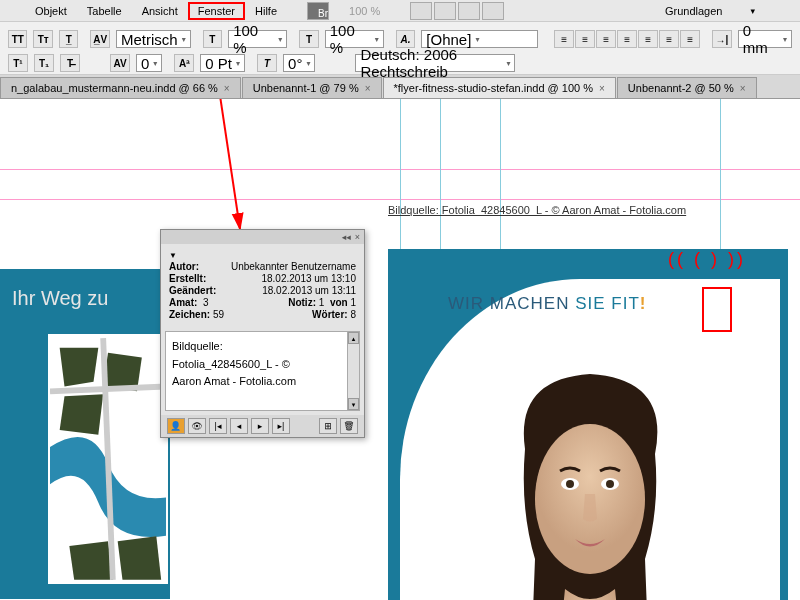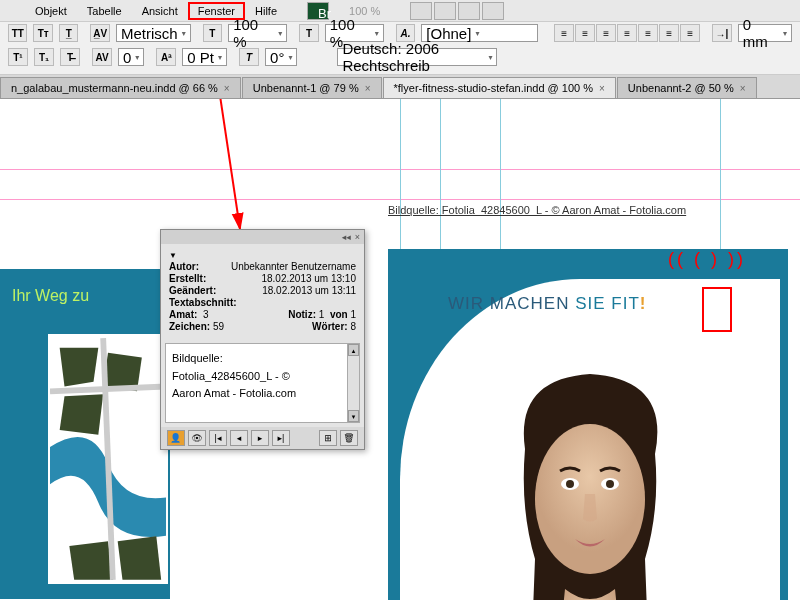--- a/index.html
+++ b/index.html
@@ -3,31 +3,31 @@
 <meta charset="utf-8">
 <style>
 *{margin:0;padding:0;box-sizing:border-box;font-family:Arial,sans-serif}
 body{background:#fff;width:800px;height:600px;overflow:hidden;position:relative}
 .menubar{background:#e8e8e8;height:22px;display:flex;align-items:center;padding:0 25px;font-size:11px;border-bottom:1px solid #ccc}
 .menubar span{padding:3px 10px;cursor:pointer}
 .menubar .highlighted{border:2px solid red;padding:1px 8px}
 .menubar .right{margin-left:auto;display:flex;align-items:center;gap:8px}
 .menubar .zoom{color:#999}
 .iconbtn{width:22px;height:18px;background:#ddd;border:1px solid #aaa;display:inline-block}
-.toolbar-row{display:flex;align-items:flex-start;gap:6px;height:24px}
+.toolbar-row{display:flex;align-items:flex-end;gap:6px;height:24px}
 .tbtn{width:20px;height:18px;background:#e8e8e8;border:1px solid #bbb;display:flex;align-items:center;justify-content:center;font-size:10px;font-weight:bold}
 .tsel{height:18px;background:#fff;border:1px solid #999;padding:0 4px;font-size:15px;display:flex;align-items:center;gap:4px}
 .tsel::after{content:"▾";font-size:8px;color:#666}
 .tabbar{background:#d8d8d8;height:24px;display:flex;align-items:flex-end;font-size:11px;border-bottom:1px solid #999}
 .tab{padding:4px 10px;background:#c8c8c8;border:1px solid #999;border-bottom:none;margin-right:1px;display:flex;align-items:center;gap:6px}
 .tab.active{background:#e8e8e8}
 .tab .close{color:#666;font-size:10px}
 .canvas{position:relative;height:510px;background:#fff}
 .leftdoc{position:absolute;left:0;top:170px;width:170px;height:330px;background:#1a7a9a}
-.leftdoc .title{color:#bef264;font-size:16px;font-weight:300;padding:18px 12px 10px}
+.leftdoc .title{color:#e5e5e5;font-size:20px;font-weight:300;padding:18px 12px 10px}
 .mapbox{position:absolute;left:48px;top:235px;width:120px;height:250px;background:#fff;border:2px solid #fff}
 .mapbox svg{width:100%;height:100%}
 .rightdoc{position:absolute;left:388px;top:150px;width:400px;height:440px;background:#1a7a9a}
 .rightdoc .inner{position:absolute;left:12px;top:30px;right:8px;bottom:0;background:#fff;border-top-left-radius:180px 200px}
 .rightdoc .headline{position:absolute;top:45px;left:60px;right:12px;font-size:17px;letter-spacing:1px;color:#2a5a7a;font-weight:400}
 .rightdoc .headline .bold{color:#1a7a9a;font-weight:normal}
 .rightdoc .headline .excl{color:#e8a030;font-weight:bold}
 .redbox-excl{position:absolute;border:2px solid red;width:30px;height:45px;left:702px;top:188px}
 .redmarks{position:absolute;left:668px;top:150px;color:red;font-size:18px;letter-spacing:3px}
 .caption{position:absolute;left:388px;top:105px;font-size:11px;text-decoration:underline;color:#333}
@@ -51,27 +51,31 @@
 </style>
 </head>
 <body>
 
 <div class="menubar">
   <span>Objekt</span>
   <span>Tabelle</span>
   <span>Ansicht</span>
   <span class="highlighted">Fenster</span>
   <span>Hilfe</span>
-  <span style="margin-left:10px"><span class="iconbtn" style="background:#14532d;color:#fff;text-align:center;font-size:13px;line-height:16px">Br</span></span>
+  <span style="margin-left:10px"><span class="iconbtn" style="background:#737373;color:#fff;text-align:center;font-size:10px;line-height:16px">Br</span></span>
   <span class="zoom">100 %</span>
   <span style="display:flex;gap:2px;margin-left:10px">
     <span class="iconbtn"></span>
     <span class="iconbtn"></span>
     <span class="iconbtn"></span>
     <span class="iconbtn"></span>
+  </span>
+  <span class="right">
+    <span>Grundlagen</span>
+    <span style="font-size:9px">▾</span>
   </span>
 </div>
 
 <div style="background:#f0f0f0;border-bottom:1px solid #ccc;padding:2px 8px">
 <div class="toolbar-row">
   <div class="tbtn">TT</div>
   <div class="tbtn">Tᴛ</div>
   <div class="tbtn">T̲</div>
   <div class="tbtn" style="margin-left:6px">A̲V</div>
   <div class="tsel">Metrisch</div>
@@ -90,21 +94,21 @@
     <div class="tbtn">≡</div>
     <div class="tbtn">≡</div>
   </div>
   <div class="tbtn" style="margin-left:6px">→|</div>
   <div class="tsel">0 mm</div>
 </div>
 <div class="toolbar-row">
   <div class="tbtn">T¹</div>
   <div class="tbtn">T₁</div>
   <div class="tbtn">T̶</div>
-  <div class="tbtn" style="margin-left:6px">AV</div>
+  <div class="tbtn" style="margin-left:24px">AV</div>
   <div class="tsel">0</div>
   <div class="tbtn" style="margin-left:6px">Aª</div>
   <div class="tsel">0 Pt</div>
   <div class="tbtn" style="margin-left:6px;font-style:italic">T</div>
   <div class="tsel">0°</div>
   <div class="tsel" style="width:160px;margin-left:34px">Deutsch: 2006 Rechtschreib</div>
 </div>
 </div>
 
 <div class="tabbar">
@@ -207,23 +211,20 @@
         </div>
       <div class="row">
           <span class="label">Erstellt:</span>
           <span>18.02.2013 um 13:10</span>
         </div>
       <div class="row">
           <span class="label">Geändert:</span>
           <span>18.02.2013 um 13:11</span>
         </div>
       <div class="row">
-          <span class="label">Textabschnitt:</span>
-        </div>
-      <div class="row">
         <span><span class="label">Amat:</span> &nbsp;<span>3</span></span>
         <span><span class="label">Notiz:</span> <span>1</span> &nbsp;<span class="label">von</span> <span>1</span></span>
       </div>
       <div class="row">
         <span><span class="label">Zeichen:</span> <span>59</span></span>
         <span><span class="label">Wörter:</span> <span>8</span></span>
       </div>
     </div>
     <div class="panel-content">
       <span style="white-space:pre-wrap">Bildquelle:

